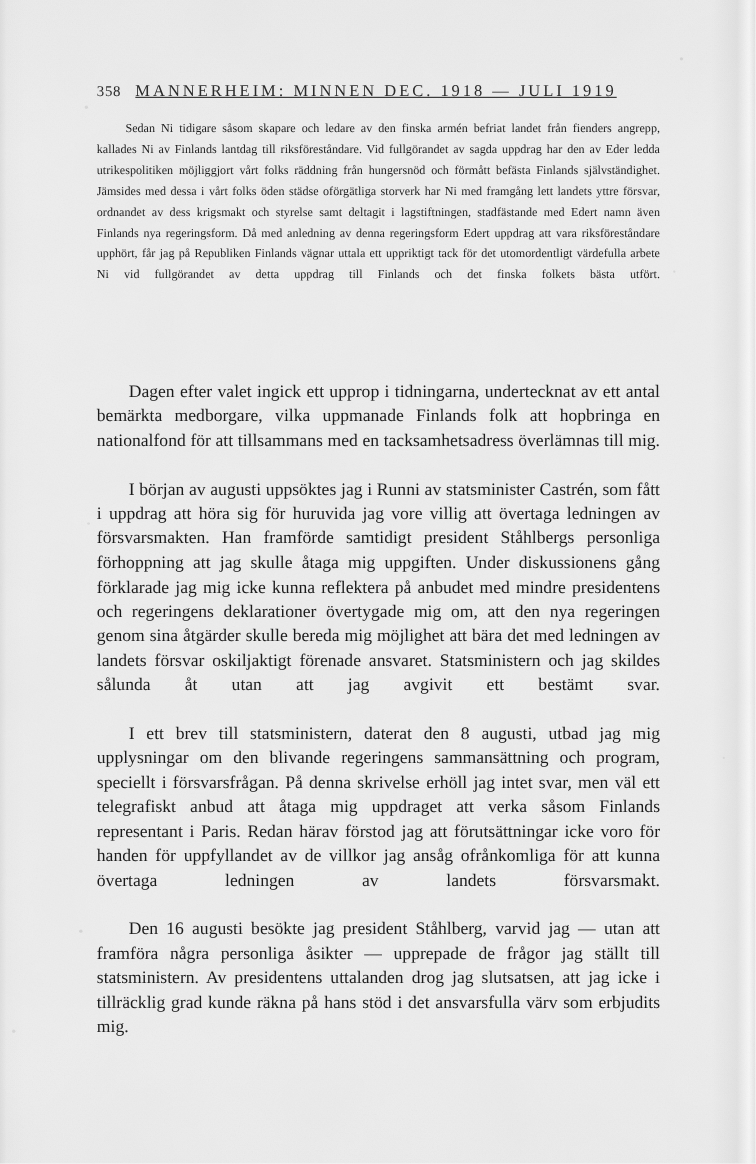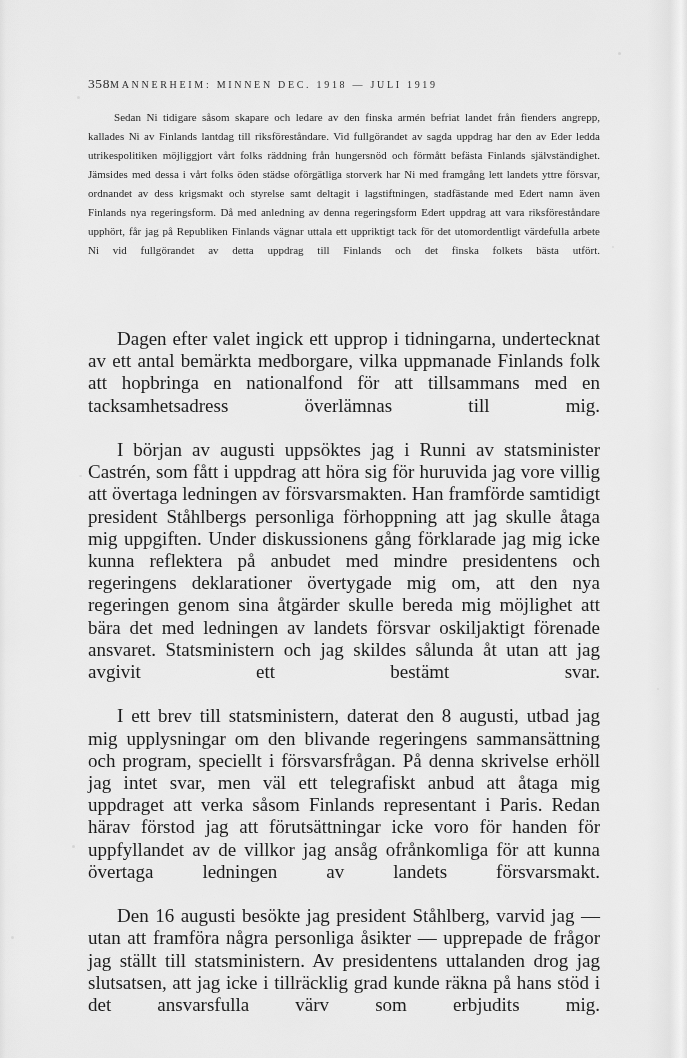--- a/index.html
+++ b/index.html
@@ -57,22 +57,24 @@
     height: 20px;
     white-space: nowrap;
     color: #2a2a2a;
   }
   .rh-folio {
     font-size: 13.5px;
     letter-spacing: 0.6px;
     vertical-align: baseline;
   }
   .rh-title {
-    font-size: 10px;
+    font-size: 15px;
     letter-spacing: 2.7px;
+    margin-left: 13px;
+    text-decoration: underline;
   }
 
   
   .extract {
     position: absolute;
     left: 88px;
     top: 108px;
     width: 512px;
     font-size: 11px;
     line-height: 19.05px;
@@ -81,23 +83,23 @@
     letter-spacing: 0.02px;
     word-spacing: 0.2px;
     color: #1e1e1e;
   }
   .extract p { margin: 0; text-indent: 26px; }
 
   
   .body-text {
     position: absolute;
     left: 88px;
-    top: 328px;
+    top: 346px;
     width: 512px;
-    font-size: 19px;
+    font-size: 16px;
     line-height: 22.2px;
     text-align: justify;
     text-justify: inter-word;
     color: #1b1b1b;
   }
   .body-text p {
     margin: 0;
     text-indent: 29px;
   }
 

